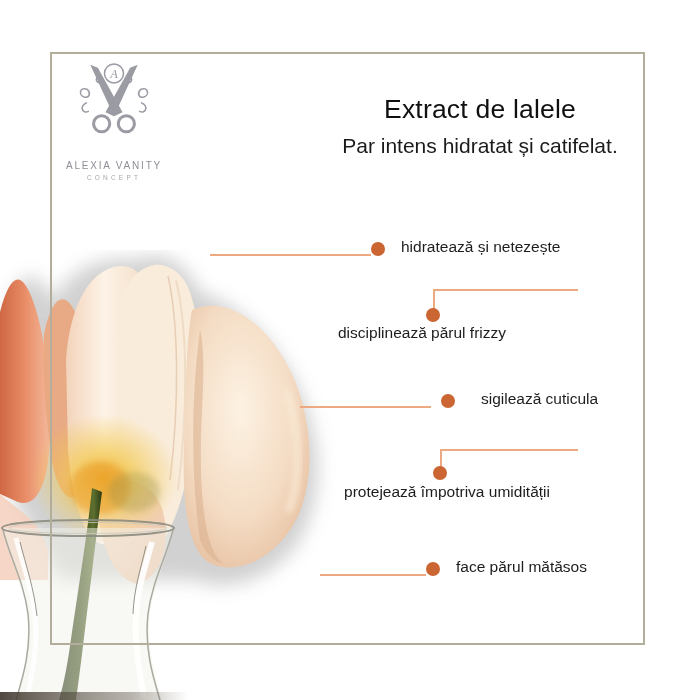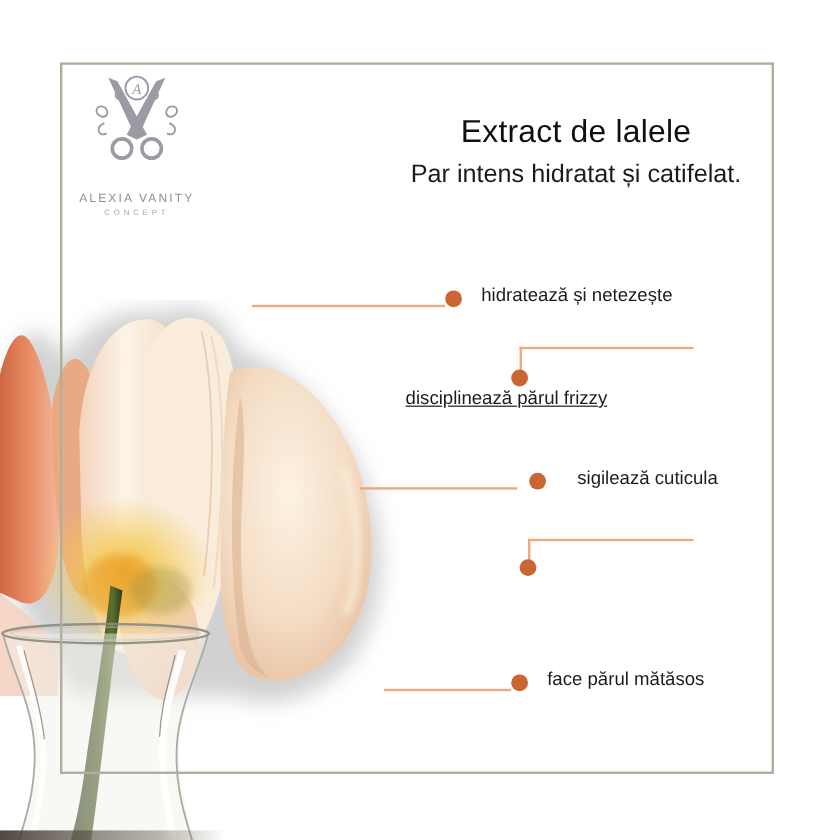--- a/index.html
+++ b/index.html
@@ -21,21 +21,21 @@
   .subtitle{font-size:21px;color:#1b1b1b;margin:9px 0 0 0;}
   
   .feat{position:absolute;display:flex;align-items:flex-end;height:14px;z-index:3;}
   .f-line{height:2px;background:#edaa80;flex:none;}
   .f-dot{width:14px;height:14px;border-radius:50%;background:#cb6532;flex:none;}
   .f-label{font-size:15.5px;color:#1d1d1d;margin-left:16px;white-space:nowrap;}
   .hline{position:absolute;height:2px;background:#edaa80;z-index:3;}
   .vline{position:absolute;width:2px;background:#edaa80;z-index:3;}
   .bdot{position:absolute;width:14px;height:14px;border-radius:50%;background:#cb6532;z-index:3;}
   .blabel{position:absolute;font-size:15.5px;color:#1d1d1d;white-space:nowrap;
-          transform:translateX(-50%);z-index:3;text-decoration:underline;}
+          transform:translateX(-50%);z-index:3;}
 </style>
 </head>
 <body>
 
 <div class="canvas">
 
   <svg class="flower" viewBox="0 0 340 450" aria-hidden="true">
     <defs>
       <filter id="blur9" x="-40%" y="-40%" width="180%" height="180%">
           <feGaussianBlur stdDeviation="9"></feGaussianBlur>
@@ -157,20 +157,21 @@
 
   <div class="feat" style="left:300px;top:394px;gap:10px;">
     <span class="f-line" style="width:131px;"></span>
     <span class="f-dot"></span>
     <span class="f-label">sigilează cuticula</span>
   </div>
 
   <span class="hline" style="left:440px;top:449px;width:138px;"></span>
   <span class="vline" style="left:440px;top:449px;height:19px;"></span>
   <span class="bdot" style="left:433px;top:466px;"></span>
+  <span class="blabel" style="left:447px;top:483px;">protejează împotriva umidității</span>
 
   <div class="feat" style="left:320px;top:562px;">
     <span class="f-line" style="width:106px;"></span>
     <span class="f-dot"></span>
     <span class="f-label">face părul mătăsos</span>
   </div>
 
 </div>
 
 </body></html>

